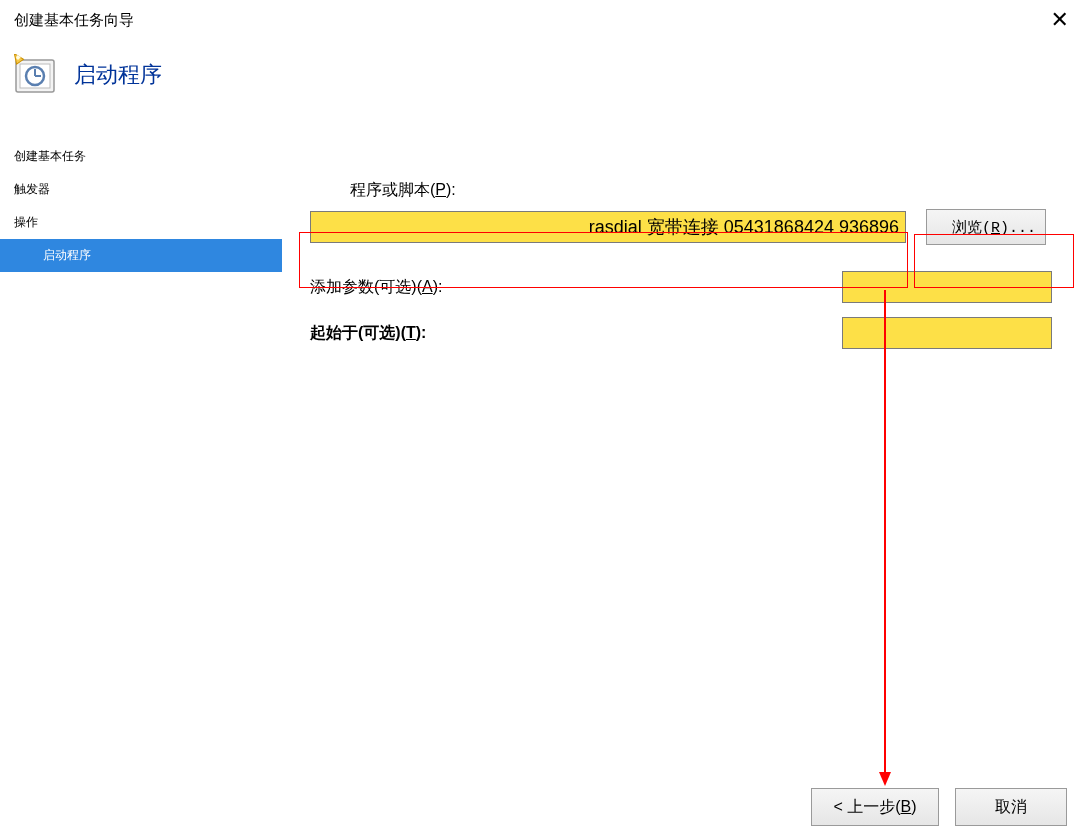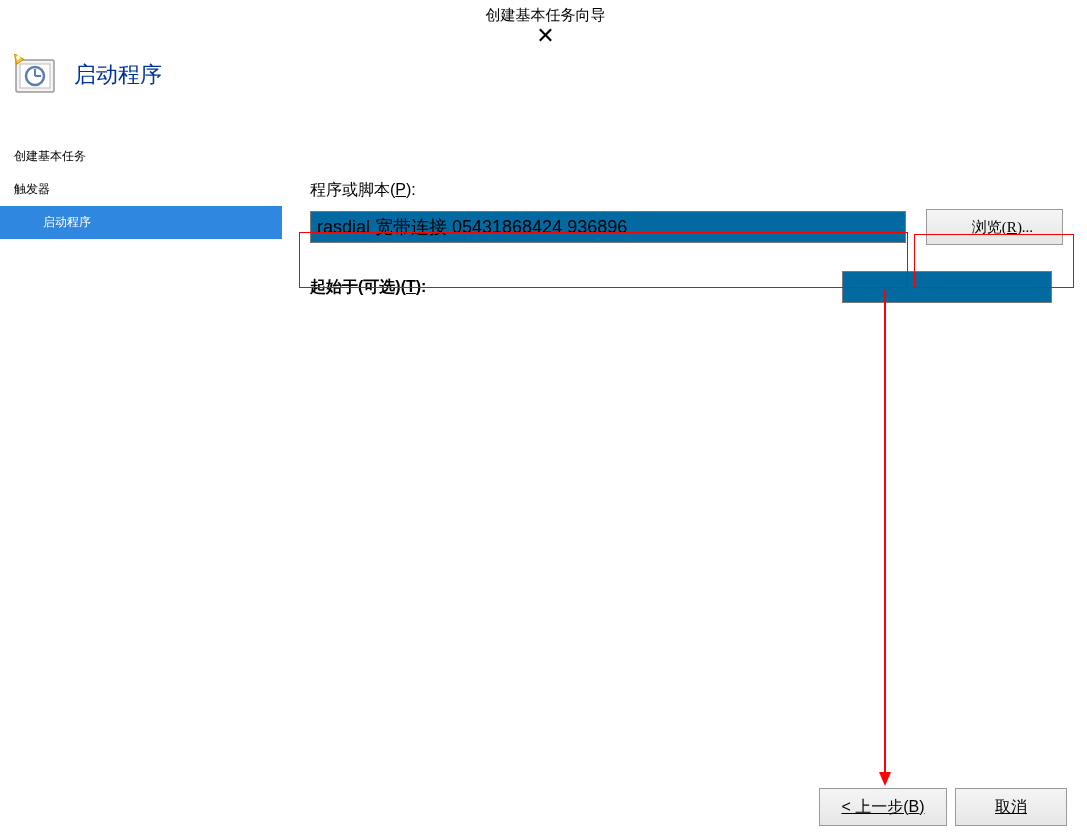--- a/index.html
+++ b/index.html
@@ -12,21 +12,20 @@
       position: relative;
       overflow: hidden;
       color: #000;
     }
     .titlebar {
       display: flex;
       align-items: center;
       justify-content: space-between;
       padding: 6px 10px 0 14px;
       height: 34px;
-      flex-direction: column;
     }
     .titlebar-title { font-size: 15px; }
     .close-x {
       font-size: 22px;
       font-weight: 300;
       padding: 0 8px;
       cursor: default;
       font-family: Arial, sans-serif;
       line-height: 1;
     }
@@ -74,52 +73,52 @@
       display: flex;
       align-items: center;
       margin-bottom: 18px;
       gap: 10px;
     }
     .field-label {
       font-size: 16px;
       width: 150px;
       flex-shrink: 0;
     }
-    .field-label.wide { width: auto; margin-bottom: 8px; }
+    .field-label.wide { width: auto; margin-bottom: 8px; margin-left: 40px; }
     .text-input {
       border: 1px solid #7a7a7a;
       font-family: "Segoe UI", sans-serif;
       font-size: 18px;
       padding: 3px 6px;
       height: 32px;
-      background: #0369a1;
+      background: #fde047;
+      text-align: right;
     }
     .text-input.main-input {
       width: 596px;
     }
     .text-input.small-input {
       width: 210px;
     }
     .browse-btn {
-      width: 137px;
+      width: 120px;
       height: 36px;
       background: linear-gradient(#f5f5f5, #e6e6e6);
       border: 1px solid #9a9a9a;
-      font-family: Liberation Serif, serif;
+      font-family: Liberation Mono, monospace;
       font-size: 15px;
       cursor: default;
       padding-left: 16px;
     }
     .bottom-bar {
       position: absolute;
       bottom: 14px;
       right: 20px;
       display: flex;
-      gap: 8px;
-      text-decoration: underline;
+      gap: 16px;
     }
     .nav-btn {
       width: 128px;
       height: 38px;
       background: linear-gradient(#f5f5f5, #e6e6e6);
       border: 1px solid #9a9a9a;
       font-family: "Microsoft YaHei", sans-serif;
       font-size: 16px;
       cursor: default;
     }
@@ -179,37 +178,44 @@
       <path d="M3 1 L7 3 L4 6 L2 4 Z" fill="#fffbe0"></path>
     </svg>
   </span>
   <span class="header-title">启动程序</span>
 </div>
 
 <div class="body-area">
   <div class="sidebar">
     <div class="sidebar-item">创建基本任务</div>
     <div class="sidebar-item">触发器</div>
+    <div class="sidebar-item">操作</div>
     <div class="sidebar-item indent selected">启动程序</div>
   </div>
 
   <div class="main">
 
     <div class="program-block">
       <div class="field-label wide">
         <span>程序或脚本(</span><span class="u">P</span><span>):</span>
       </div>
       <div class="field-row" style="gap:20px;">
         <input type="text" class="text-input main-input" value="rasdial 宽带连接 05431868424 936896" style="">
         <button class="browse-btn">
           <span>浏览(</span><span class="u">R</span><span>)...</span>
         </button>
       </div>
     </div>
 
+    <div class="row2">
+      <span class="field-label" style="width:auto;">
+        <span>添加参数(可选)(</span><span class="u">A</span><span>):</span>
+      </span>
+      <input type="text" class="text-input small-input" value="" style="">
+    </div>
 
     <div class="row2">
       <span class="field-label" style="width:auto;font-weight:bold;">
         <span>起始于(可选)(</span><span class="u">T</span><span>):</span>
       </span>
       <input type="text" class="text-input small-input" value="" style="">
     </div>
   </div>
 </div>
 

